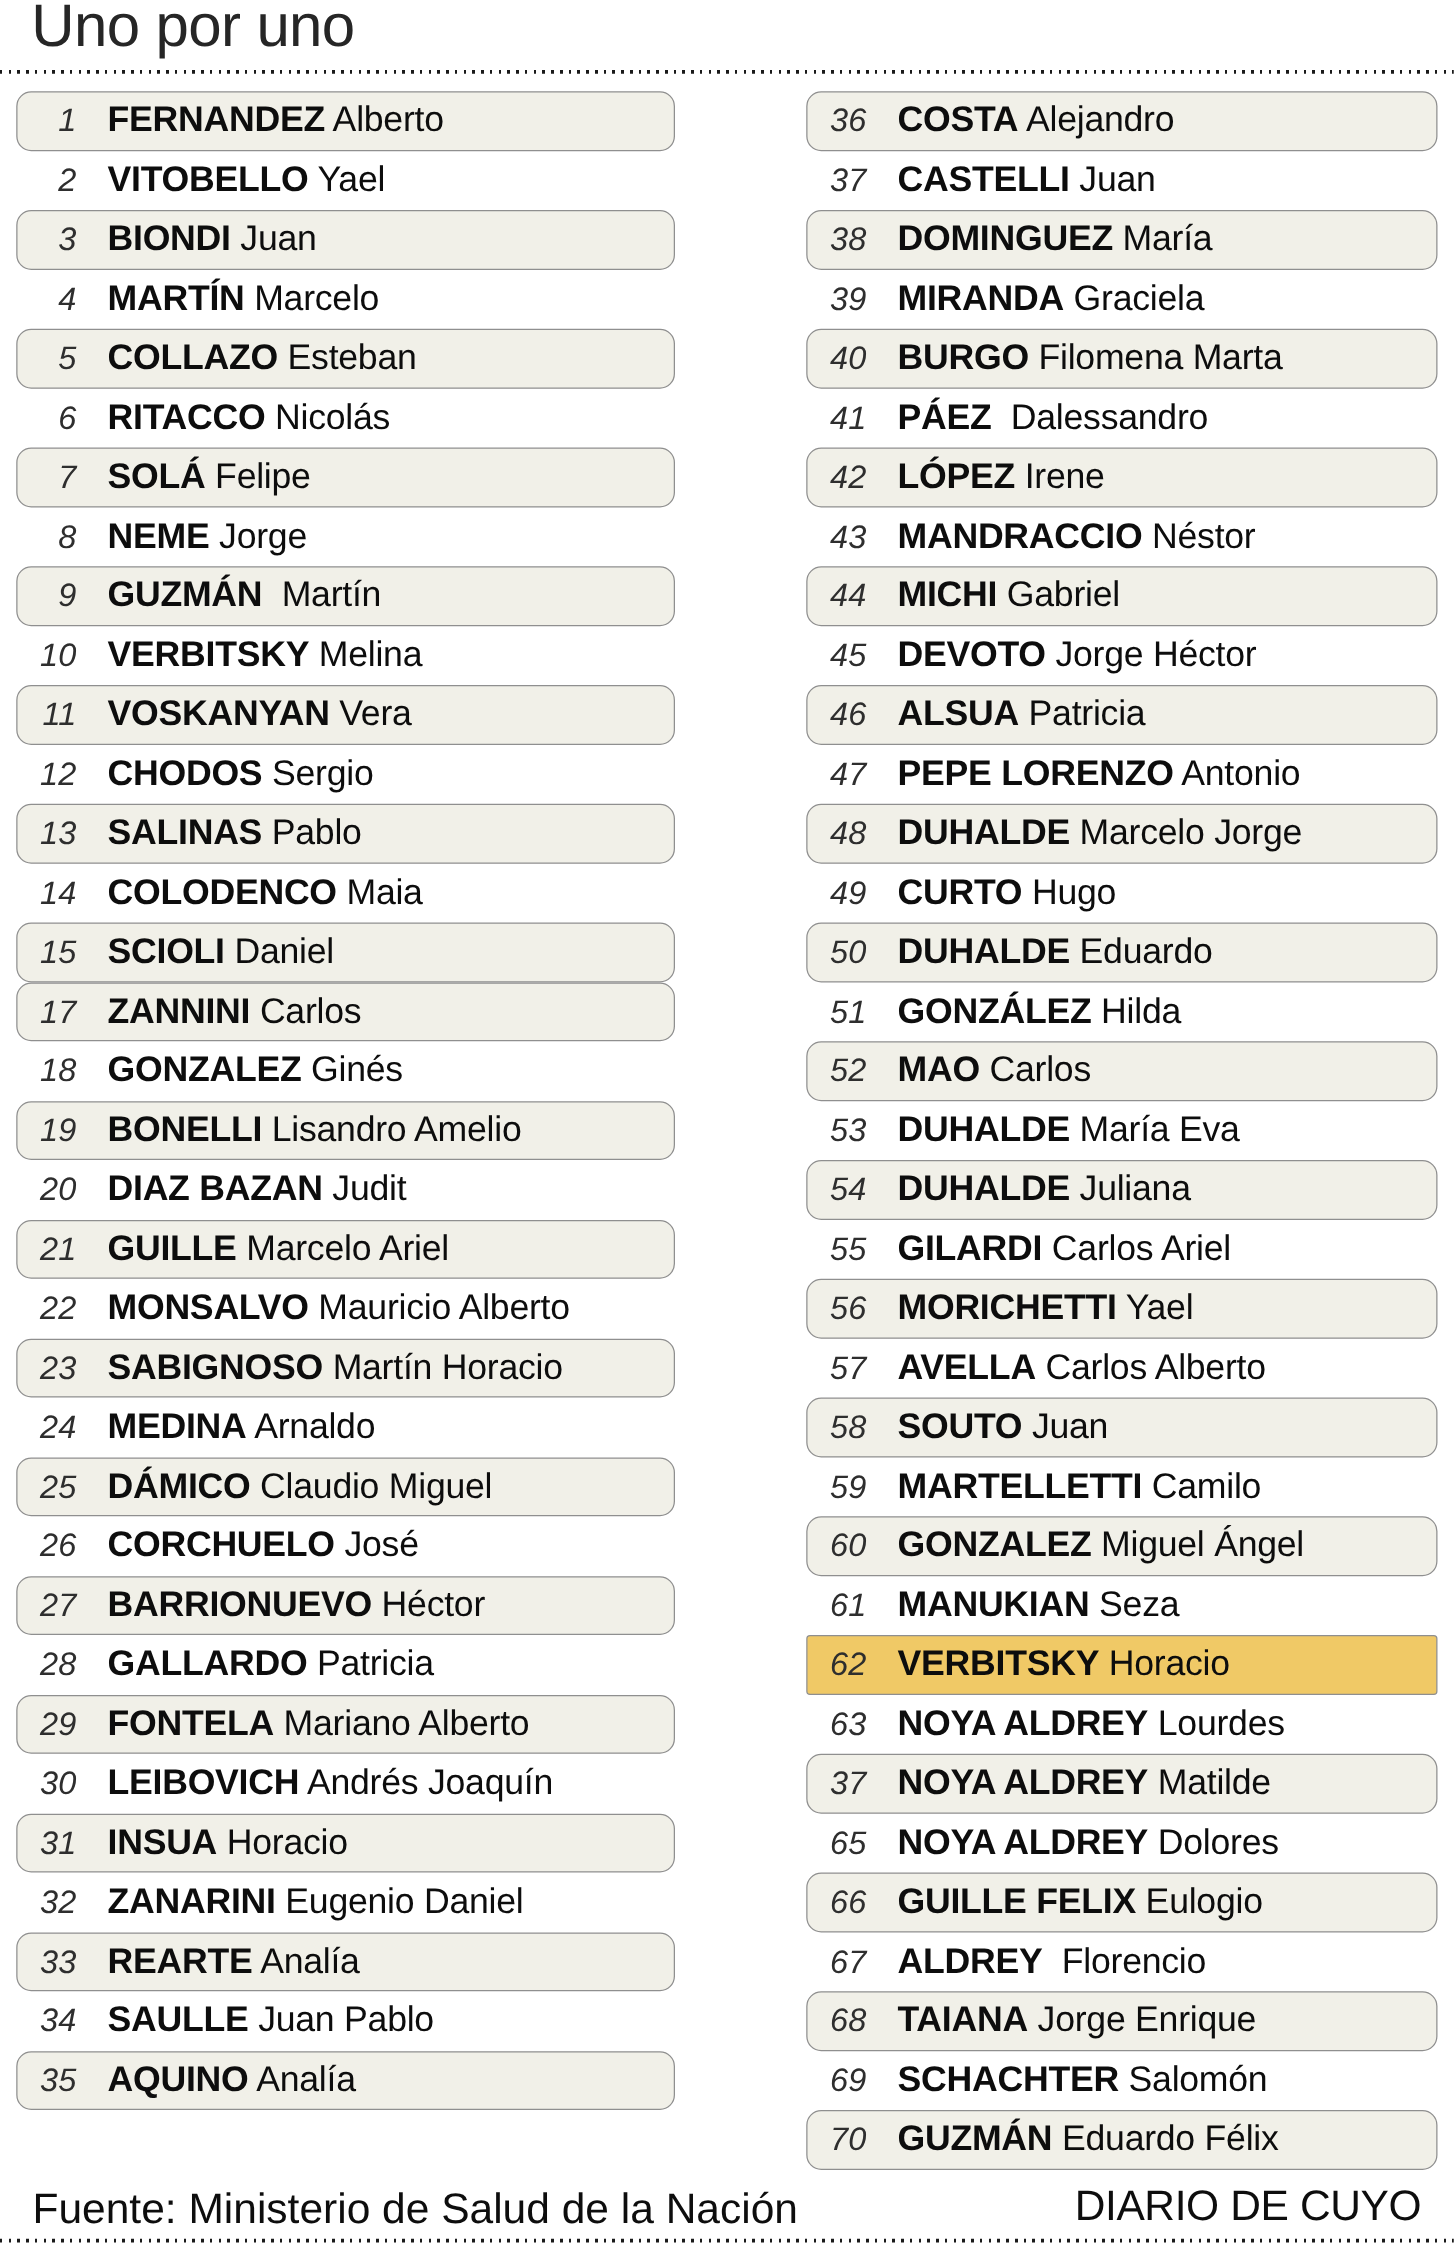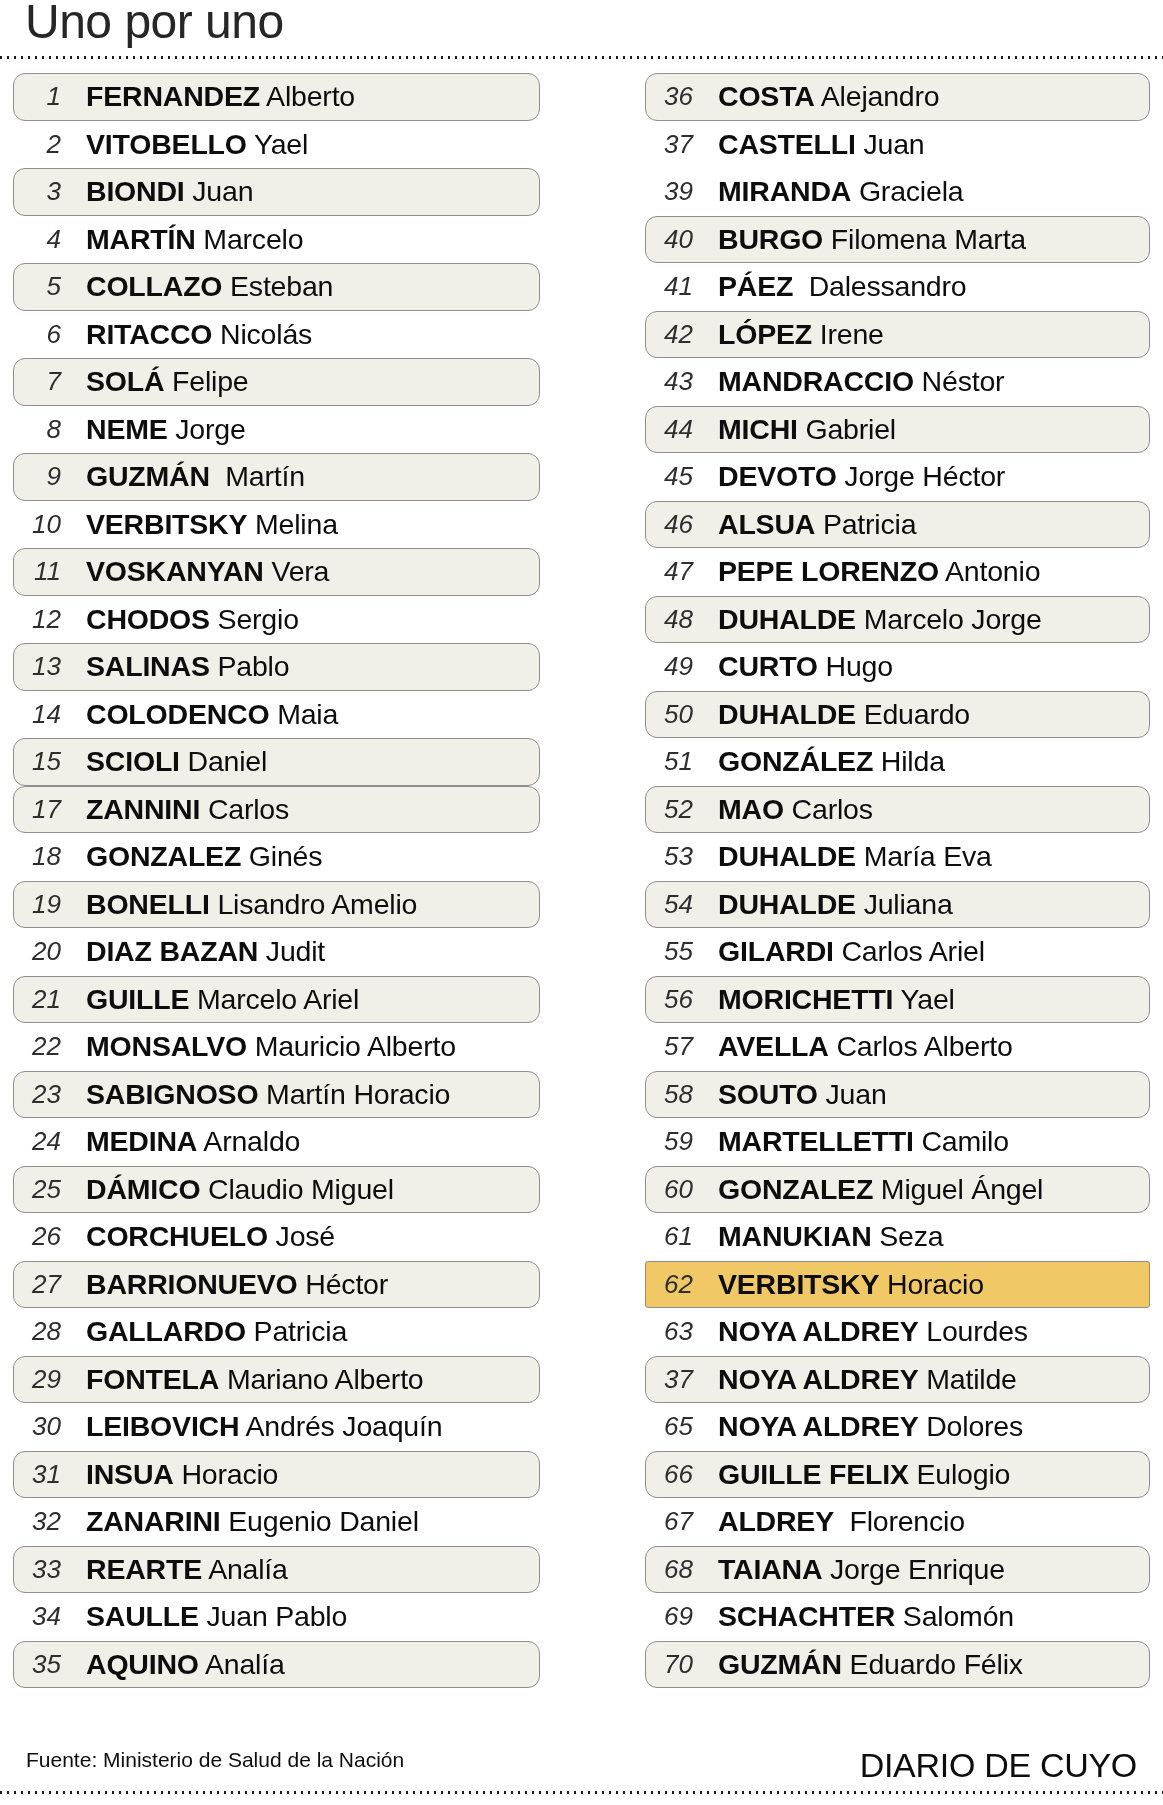--- a/index.html
+++ b/index.html
@@ -57,21 +57,21 @@
     font-style:italic; font-size:26px; color:var(--num);
   }
   .name {
     margin-left:25px; white-space:pre;
     font-size:28.5px; letter-spacing:-0.2px; color:var(--text);
   }
   .surname { font-weight:bold; }
   .given   { font-weight:normal; }
   .source {
     position:absolute; left:26px; top:1748px;
-    font-size:21px; color:var(--text);
+    font-size:34px; color:var(--text);
   }
   .credit {
     position:absolute; right:26px; top:1746px;
     font-size:34px; letter-spacing:-0.3px; color:var(--text);
   }
 </style>
 </head>
 <body>
 
 <div class="page">
@@ -219,20 +219,24 @@
       </div>
     <div class="col right" id="col-right">
         <div class="row boxed">
           <span class="num">36</span>
           <span class="name"><span class="surname">COSTA</span><span class="given"> Alejandro</span></span>
         </div>
         <div class="row">
           <span class="num">37</span>
           <span class="name"><span class="surname">CASTELLI</span><span class="given"> Juan</span></span>
         </div>
+        <div class="row boxed">
+          <span class="num">38</span>
+          <span class="name"><span class="surname">DOMINGUEZ</span><span class="given"> María</span></span>
+        </div>
         <div class="row">
           <span class="num">39</span>
           <span class="name"><span class="surname">MIRANDA</span><span class="given"> Graciela</span></span>
         </div>
         <div class="row boxed">
           <span class="num">40</span>
           <span class="name"><span class="surname">BURGO</span><span class="given"> Filomena Marta</span></span>
         </div>
         <div class="row">
           <span class="num">41</span>

